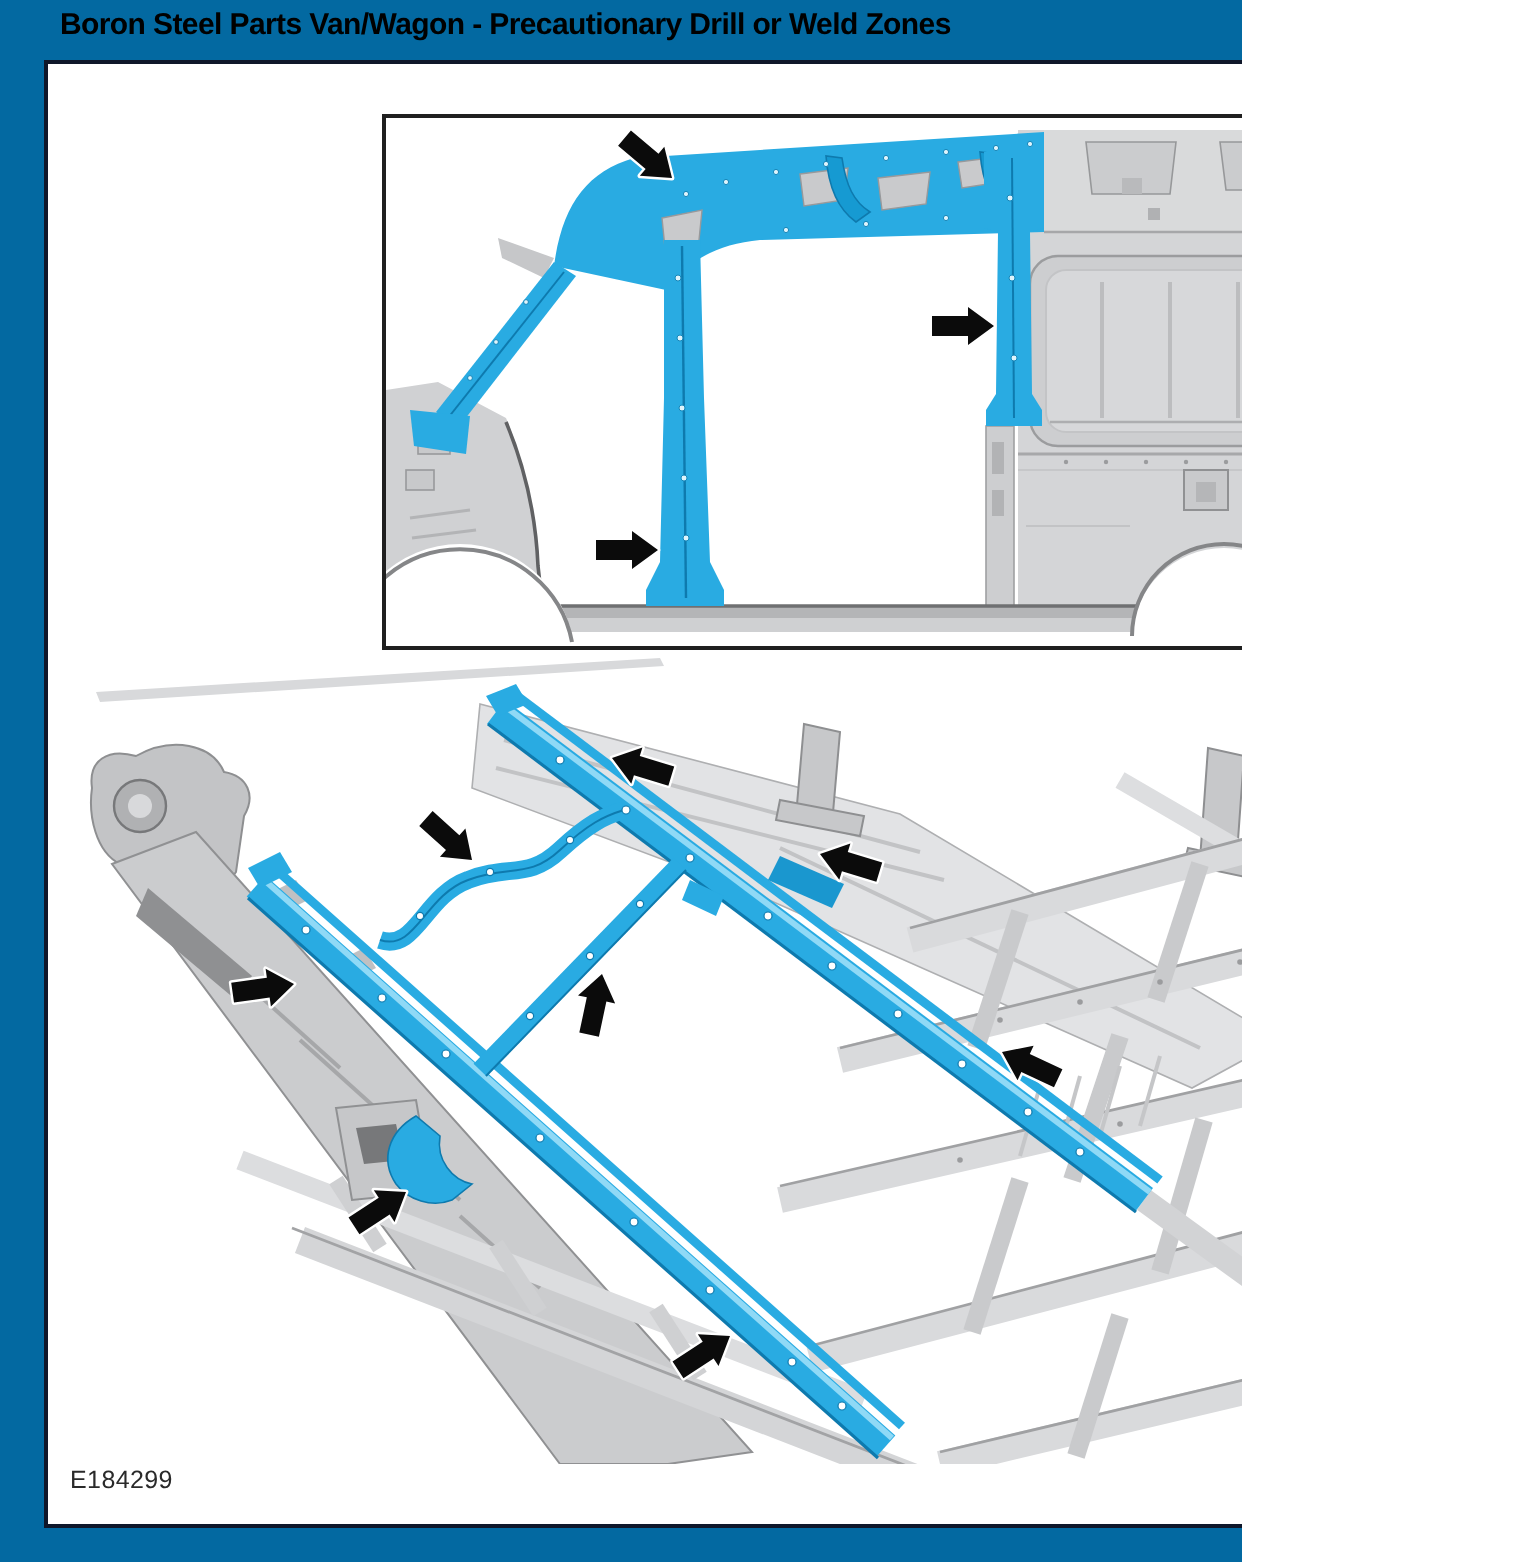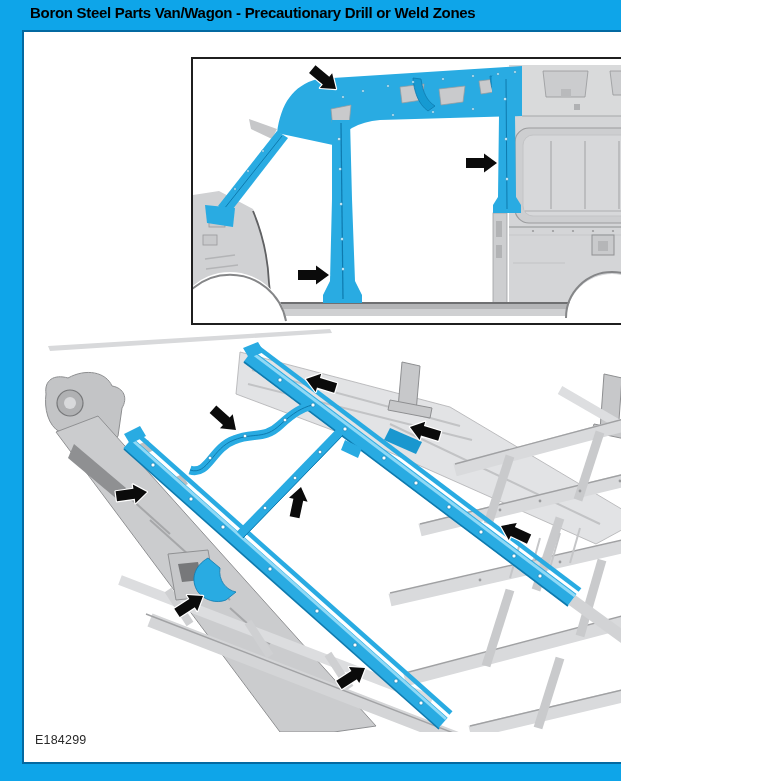--- a/index.html
+++ b/index.html
@@ -4,30 +4,30 @@
 <style>
   :root{
     --boron-highlight:#29abe2;
     --boron-highlight-dark:#0e7aae;
     --boron-highlight-light:#8fd9f6;
     --arrow-fill:#0b0b0b;
     --arrow-outline:#ffffff;
   }
   html,body{margin:0;padding:0;background:#ffffff;}
   .page{
-    position:relative;width:621px;height:781px;background:#0ea5e9;
+    position:relative;width:621px;height:781px;background:#0369a1;
     font-family:"Liberation Sans", sans-serif;overflow:hidden;text-align:center;
   }
   .page-title{
     position:absolute;left:30px;top:4px;margin:0;
     font-size:15px;font-weight:700;color:#000;letter-spacing:-0.3px;
   }
   .figure-frame{
     position:absolute;left:22px;top:30px;width:724px;height:734px;
-    border:2px solid #0369a1;box-sizing:border-box;background:#fff;padding-left:16px;
+    border:2px solid #0f172a;box-sizing:border-box;background:#fff;padding-left:16px;
   }
   .side-view-frame{
     position:absolute;left:167px;top:25px;width:540px;height:268px;
     border:2px solid #1f1f1f;box-sizing:border-box;background:#fff;
   }
   .side-view-frame svg{display:block;}
   .underbody-svg{position:absolute;left:16px;top:296px;}
   .figure-label{
     position:absolute;left:11px;top:701px;
     font-size:12.5px;color:#2a2a2a;letter-spacing:0.2px;

